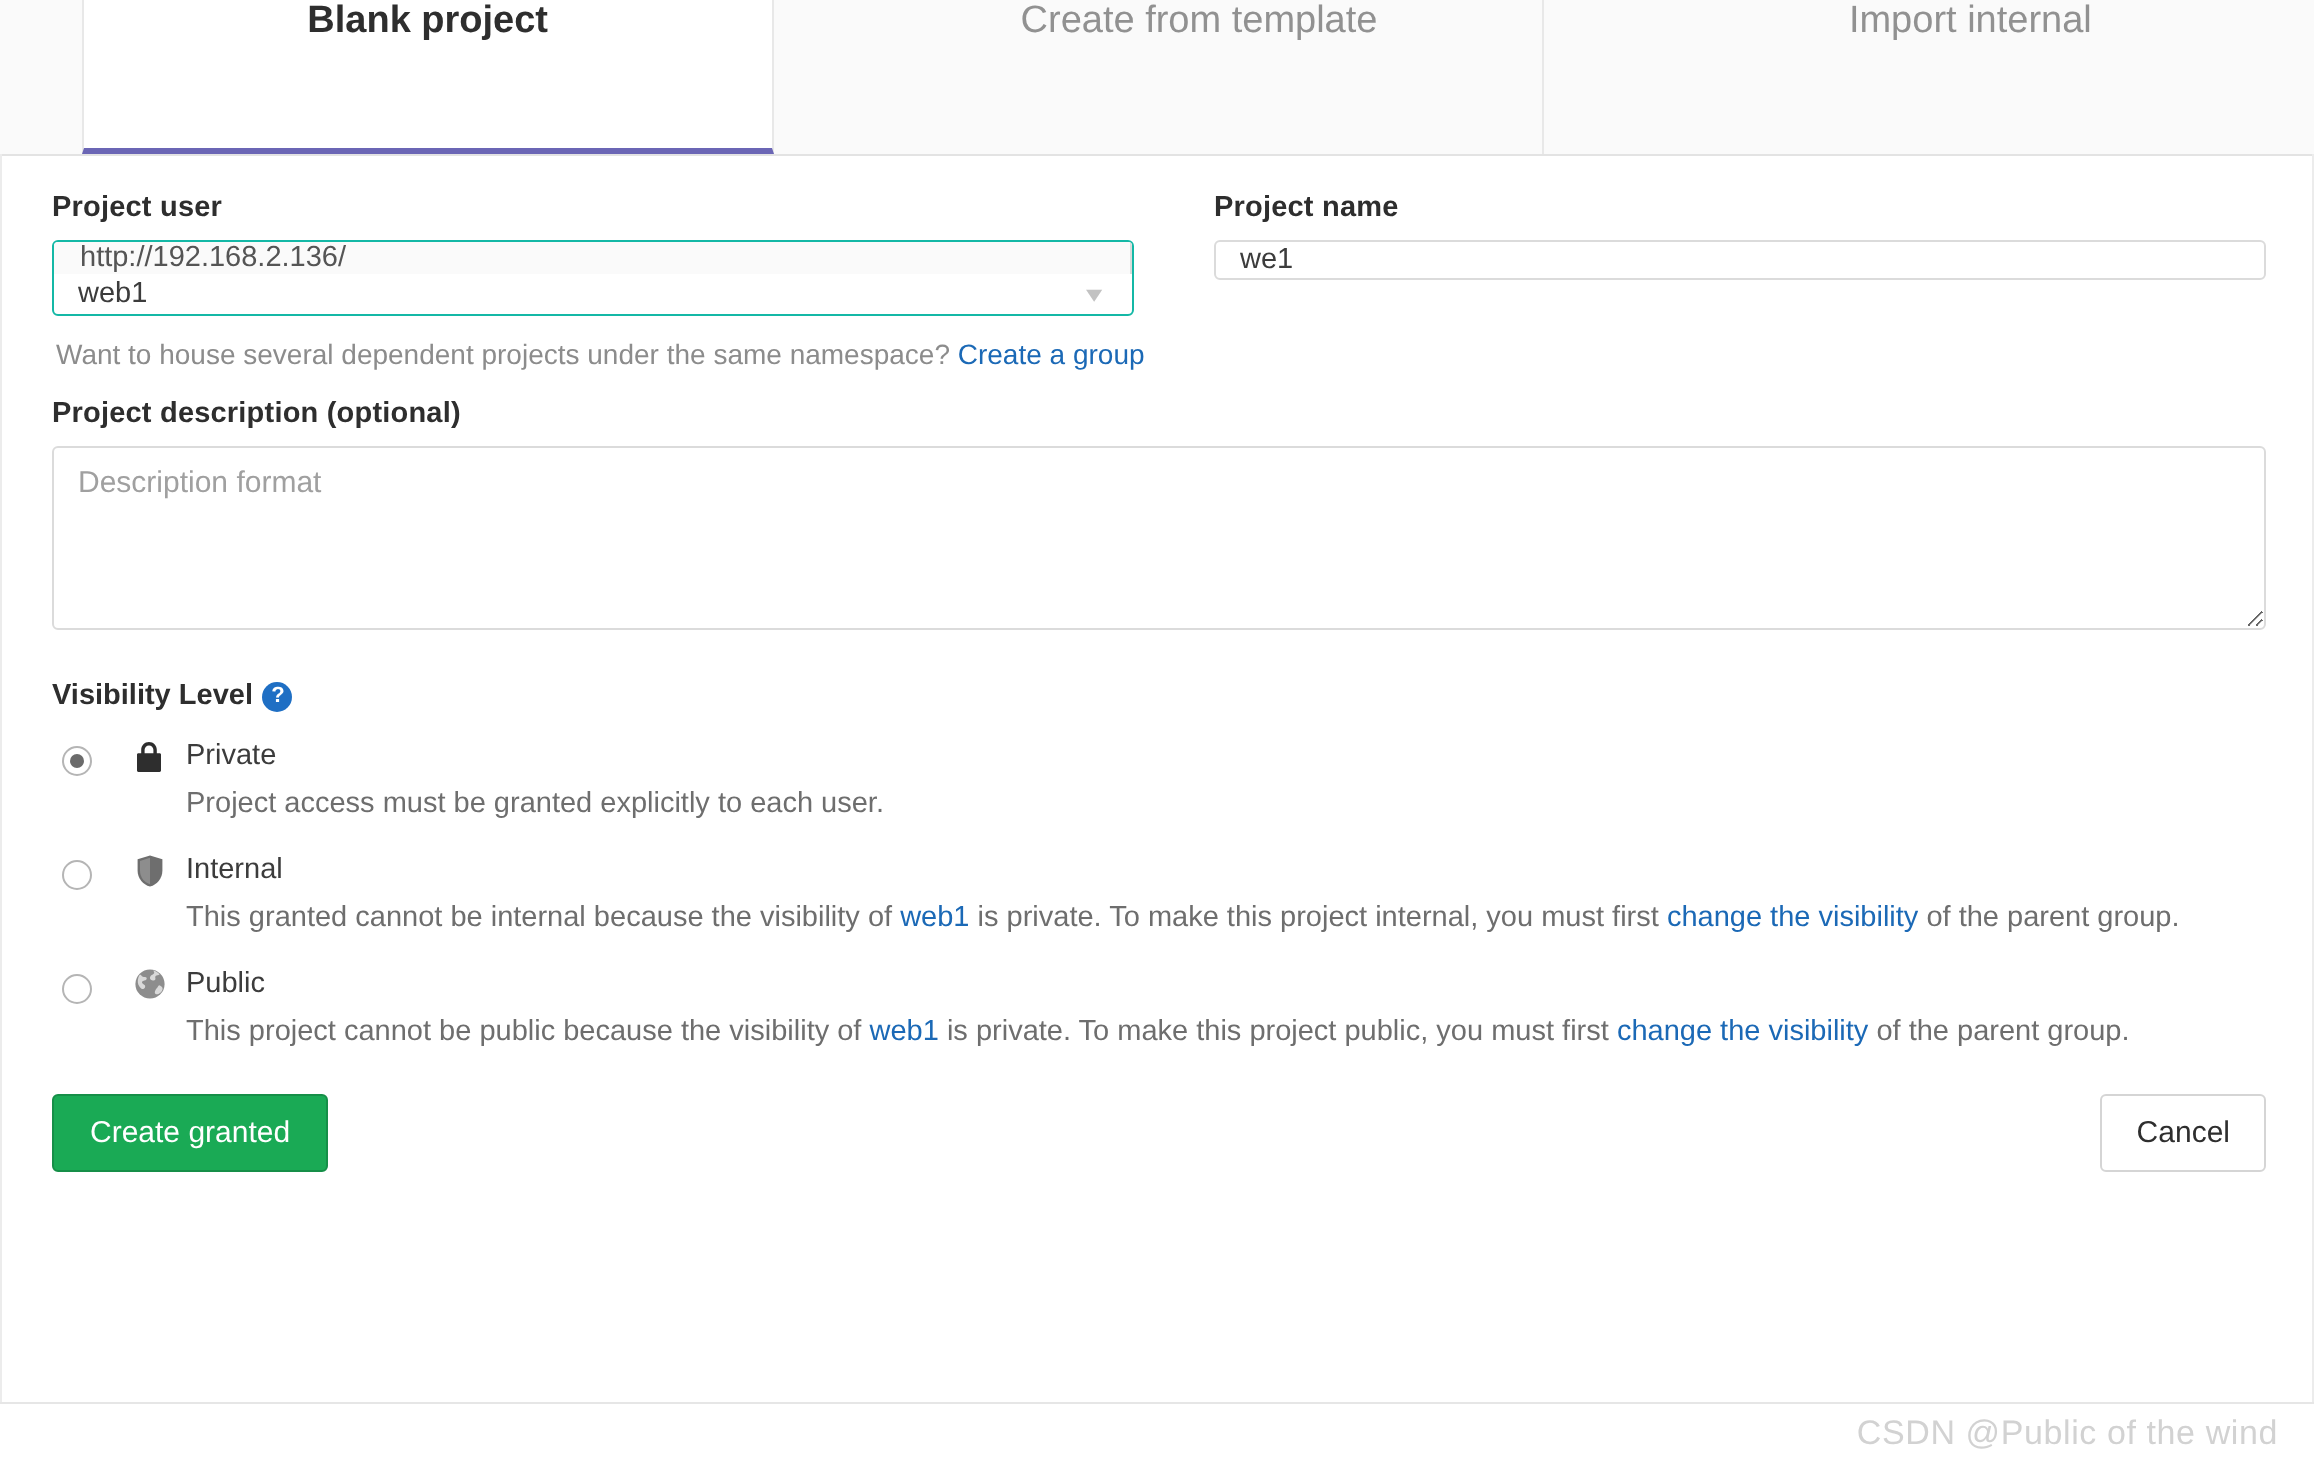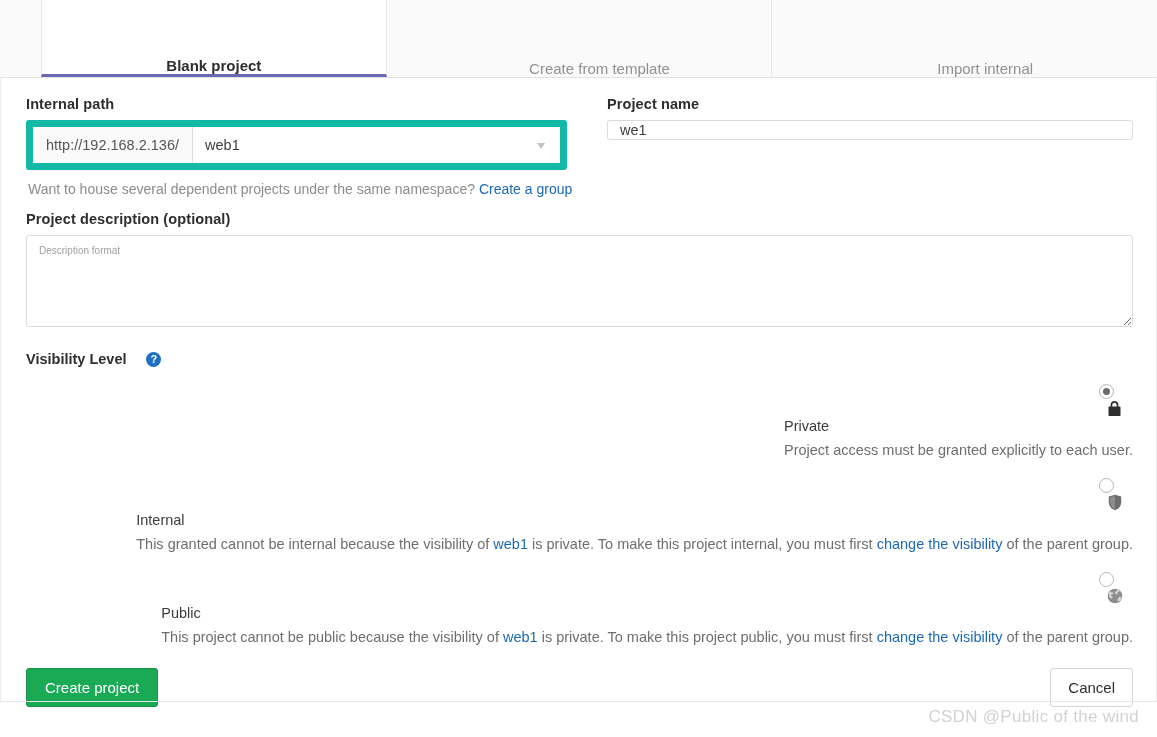--- a/index.html
+++ b/index.html
@@ -24,23 +24,23 @@
   
   .tabs {
     display: flex;
     height: 77px;
     border-bottom: 1px solid #e3e3e3;
     background: #fafafa;
   }
   .tab {
     flex: 1 1 0;
     display: flex;
-    align-items: flex-end;
+    align-items: flex-start;
     justify-content: center;
-    font-size: 15px;
+    font-size: 19px;
     color: #919191;
     background: #fafafa;
     border-right: 1px solid #e8e8e8;
     box-sizing: border-box;
     position: relative;
     cursor: pointer;
     margin-left: 41px;
   }
   .tab:last-child { border-right: none; }
   .tab.active {
@@ -74,24 +74,25 @@
     font-size: 14.5px;
     font-weight: bold;
     color: #2e2e2e;
     margin-bottom: 8px;
     letter-spacing: 0.1px;
   }
 
   .input-group {
     display: flex;
     height: 36px;
-    border: 7px solid #14b8a6;
+    border: 1px solid #14b8a6;
     border-radius: 3px;
     background: #fff;
     overflow: hidden;
+    flex-direction: column;
   }
   .input-addon {
     display: flex;
     align-items: center;
     padding: 0 13px;
     background: #fafafa;
     border-right: 1px solid #dbdbdb;
     color: #555;
     font-size: 14.5px;
     white-space: nowrap;
@@ -139,55 +140,54 @@
   }
 
   .desc-block { margin-top: 14px; }
   textarea.desc {
     width: 100%;
     height: 92px;
     box-sizing: border-box;
     border: 1px solid #dbdbdb;
     border-radius: 3px;
     padding: 9px 12px;
-    font-size: 10px;
+    font-size: 15px;
     font-family: "Liberation Sans", sans-serif;
     color: #3c3c3c;
     resize: vertical;
   }
   textarea.desc::placeholder { color: #a0a0a0; }
 
   .vis-head {
     margin-top: 20px;
     display: flex;
     align-items: center;
-    gap: 20px;
+    gap: 5px;
     font-size: 14.5px;
     font-weight: bold;
   }
   .help-icon {
     width: 15px; height: 15px;
     border-radius: 50%;
     background: #1f6fc4;
     color: #fff;
     font-size: 11px;
     font-weight: bold;
     display: inline-flex;
     align-items: center;
     justify-content: center;
     line-height: 1;
     cursor: pointer;
   }
 
   .vis-list { margin-top: 13px; }
   .vis-item {
     display: flex;
-    align-items: flex-end;
+    align-items: flex-start;
     margin-bottom: 11px;
-    flex-direction: column;
   }
   .radio {
     width: 13px; height: 13px;
     border: 1px solid #b5b5b5;
     border-radius: 50%;
     background: #fff;
     margin: 4px 19px 0 5px;
     flex: none;
     position: relative;
     cursor: pointer;
@@ -291,21 +291,21 @@
       </div>
       <div class="tab">
         <span>Import internal</span>
       </div>
     </div>
 
   <div class="form-wrap">
 
     <div class="row-two">
       <div class="col-left">
-        <label class="field-label">Internal path</label>
+        <label class="field-label">Project user</label>
         <div class="input-group">
           <span class="input-addon">http://192.168.2.136/</span>
           <div class="select-part">
             <span>web1</span>
             <span class="chevron">▾</span>
           </div>
         </div>
       </div>
 
       <div class="col-right">
@@ -366,21 +366,21 @@
             </svg>
           </span>
           <div class="vis-body">
             <div class="vis-title">Public</div>
             <div class="vis-desc"><span>This project cannot be public because the visibility of </span><a href="#" class="link">web1</a><span> is private. To make this project public, you must first </span><a href="#" class="link">change the visibility</a><span> of the parent group.</span></div>
           </div>
         </div>
       </div>
 
     <div class="actions">
-      <button class="btn-create">Create project</button>
+      <button class="btn-create">Create granted</button>
       <button class="btn-cancel">Cancel</button>
     </div>
 
   </div>
 
   <div class="panel-bottom-border"></div>
   <div class="panel-side-left"></div>
   <div class="panel-side-right"></div>
 
   <div class="watermark">CSDN @Public of the wind</div>

